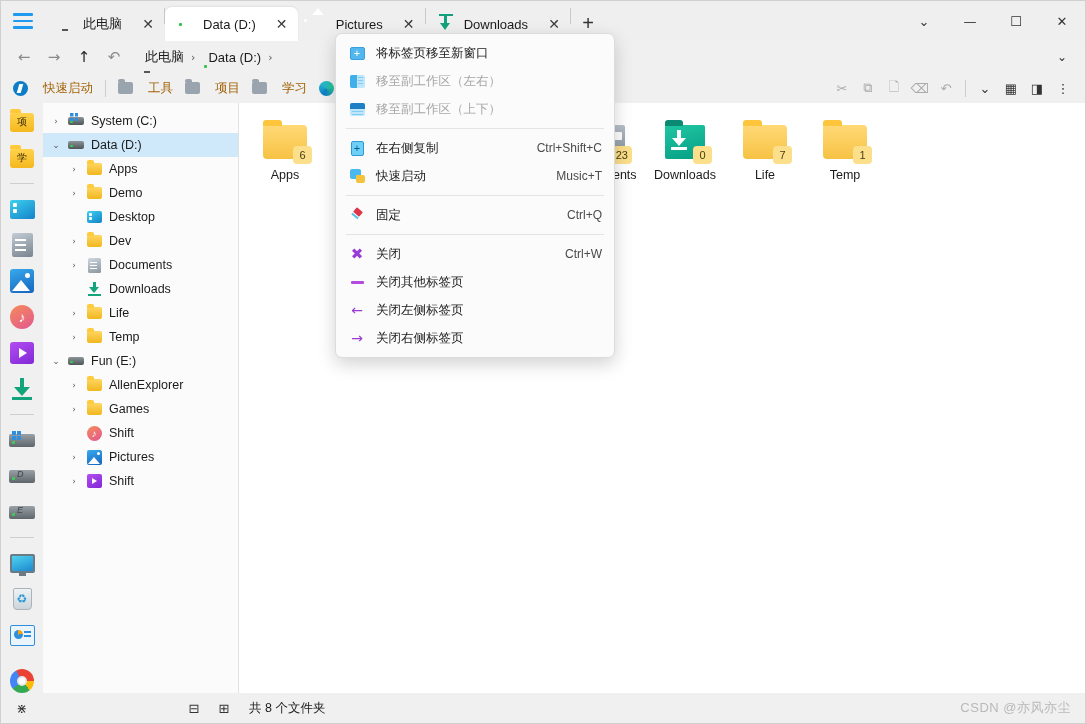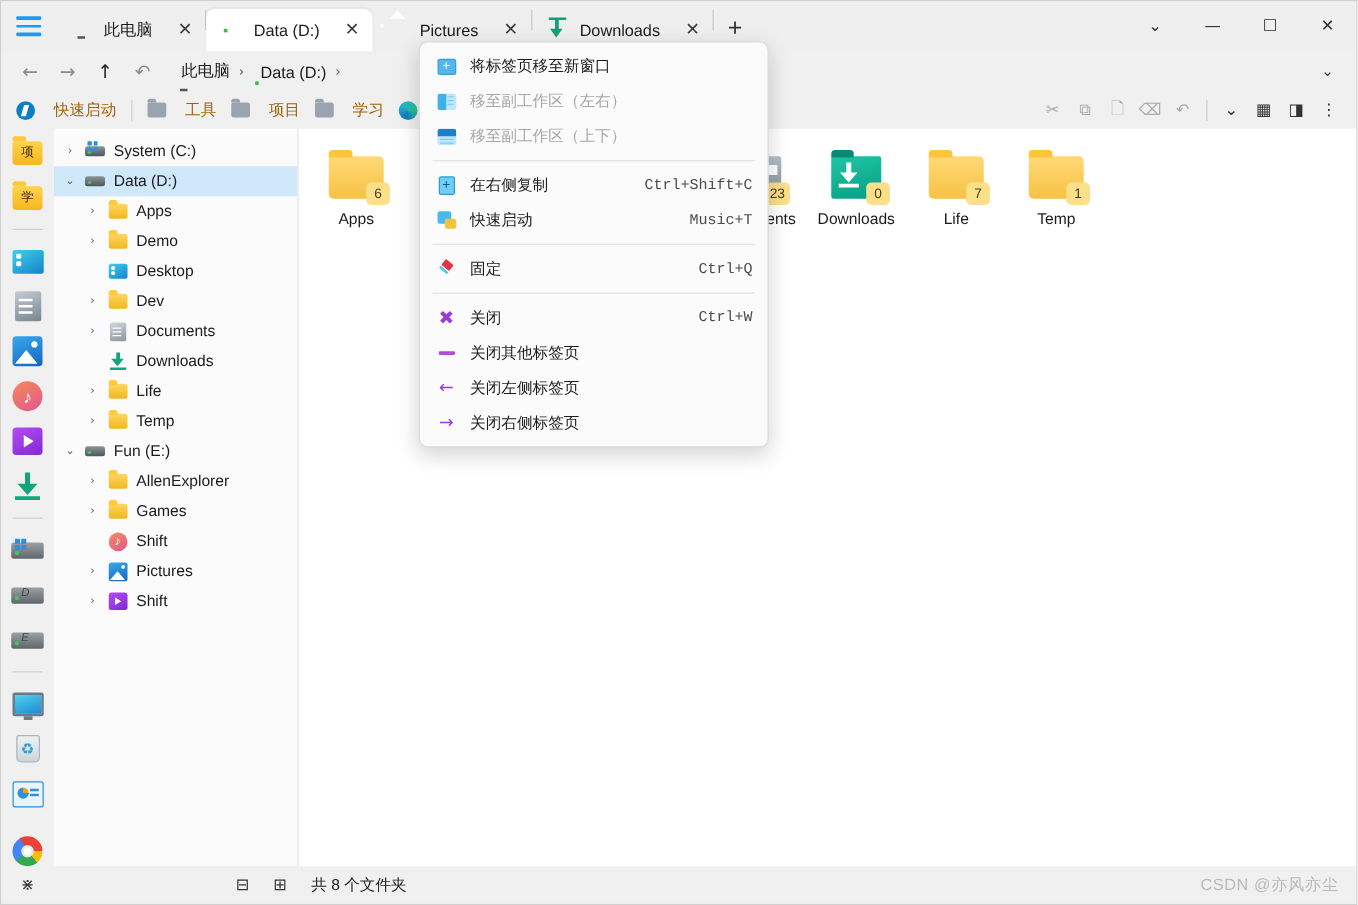--- a/index.html
+++ b/index.html
@@ -241,21 +241,21 @@
   .ctxmenu {
     position:absolute; left:334px; top:32px; width:280px;
     background:#fbfbfb; border:1px solid #dcdcdc; border-radius:7px;
     box-shadow: 0 6px 18px rgba(0,0,0,.18);
     padding: 5px 0; z-index: 50;
   }
   .mi { height:28px; display:flex; align-items:center; padding:0 12px 0 10px; font-size:12.5px; color:#1b1b1b; cursor:pointer; }
   .mi.disabled { color:#a6a6a6; cursor:default; }
   .mi .mic { width:22px; display:flex; align-items:center; justify-content:center; flex:none; }
   .mi .mlbl { margin-left:8px; }
-  .mi .macc { margin-left:auto; font-size:12px; color:#4a4a4a; font-family:Liberation Mono, monospace;}
+  .mi .macc { margin-left:auto; font-size:12px; color:#4a4a4a; font-family:Liberation Sans, sans-serif;}
   .msep { height:1px; background:#e4e4e4; margin:5px 10px; }
 
   .mic-newwin{width:15px;height:13px;background:#52b6ef;border-radius:2px;position:relative;border:1px solid #3a9fdd;}
   .mic-newwin::after{content:"+";position:absolute;inset:0;display:flex;align-items:center;justify-content:center;color:#fff;font-size:11px;line-height:1;}
   .mic-splitlr{width:15px;height:13px;background:#bfe6fa;border-radius:2px;position:relative;overflow:hidden;}
   .mic-splitlr::before{content:"";position:absolute;left:0;top:0;width:7px;height:13px;background:#3fb0ea;}
   .mic-splitlr::after{content:"";position:absolute;left:8px;top:2px;width:5px;height:1.5px;background:#7fcdf2;box-shadow:0 3px 0 #7fcdf2,0 6px 0 #7fcdf2;}
   .mic-splittb{width:15px;height:13px;background:#bfe6fa;border-radius:2px;position:relative;overflow:hidden;}
   .mic-splittb::before{content:"";position:absolute;left:0;top:0;width:15px;height:6px;background:#1f7fc4;}
   .mic-splittb::after{content:"";position:absolute;left:2px;top:8px;width:11px;height:1.5px;background:#7fcdf2;box-shadow:0 3px 0 #7fcdf2;}

